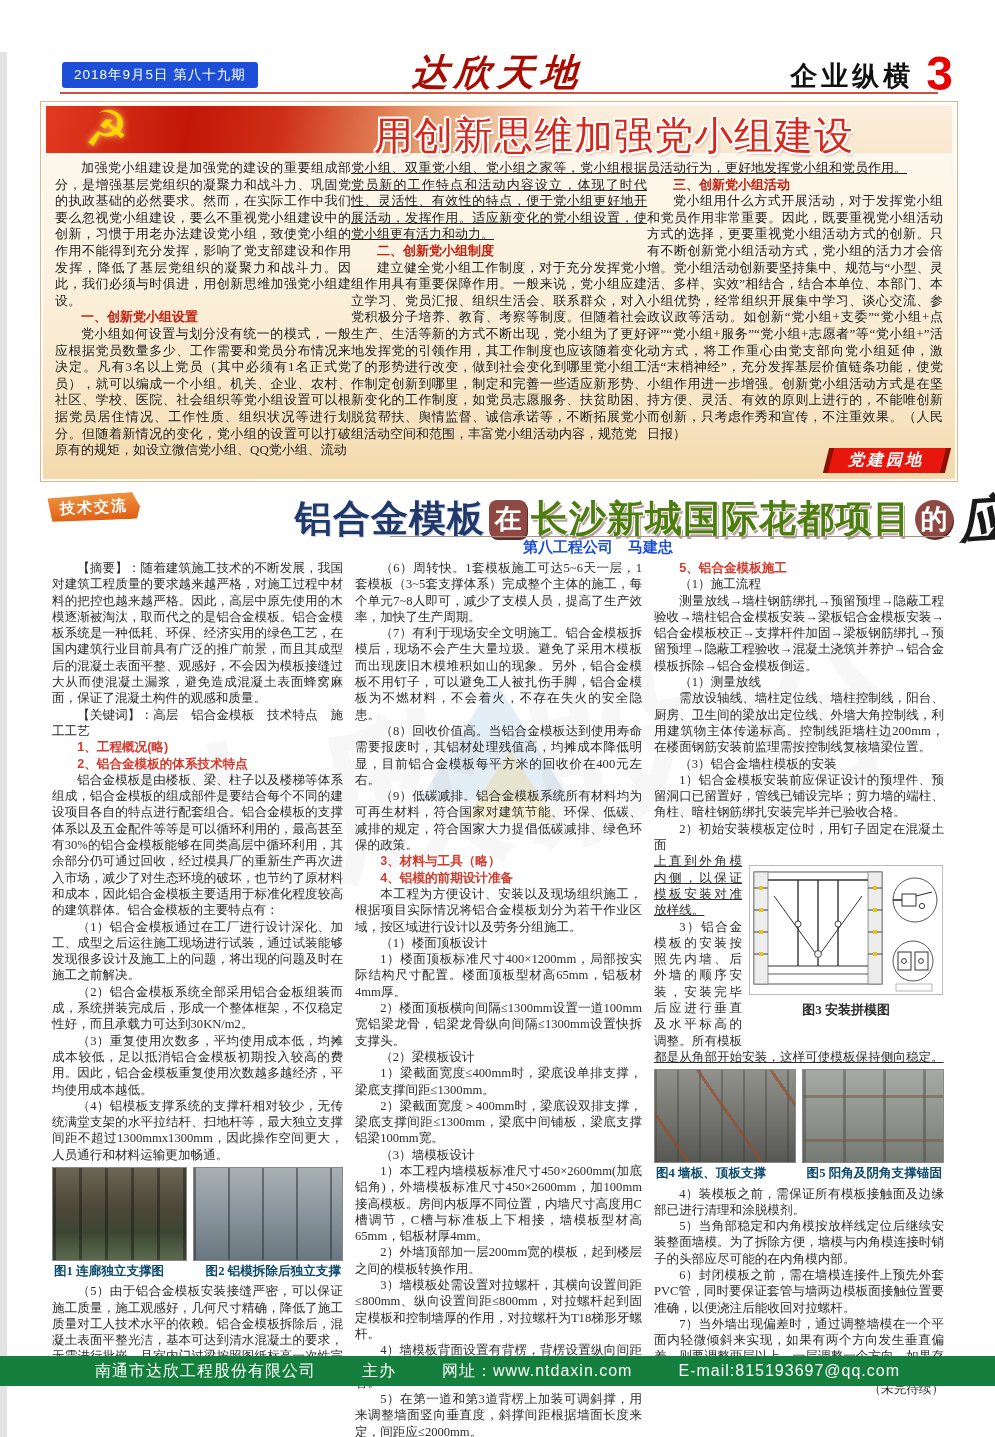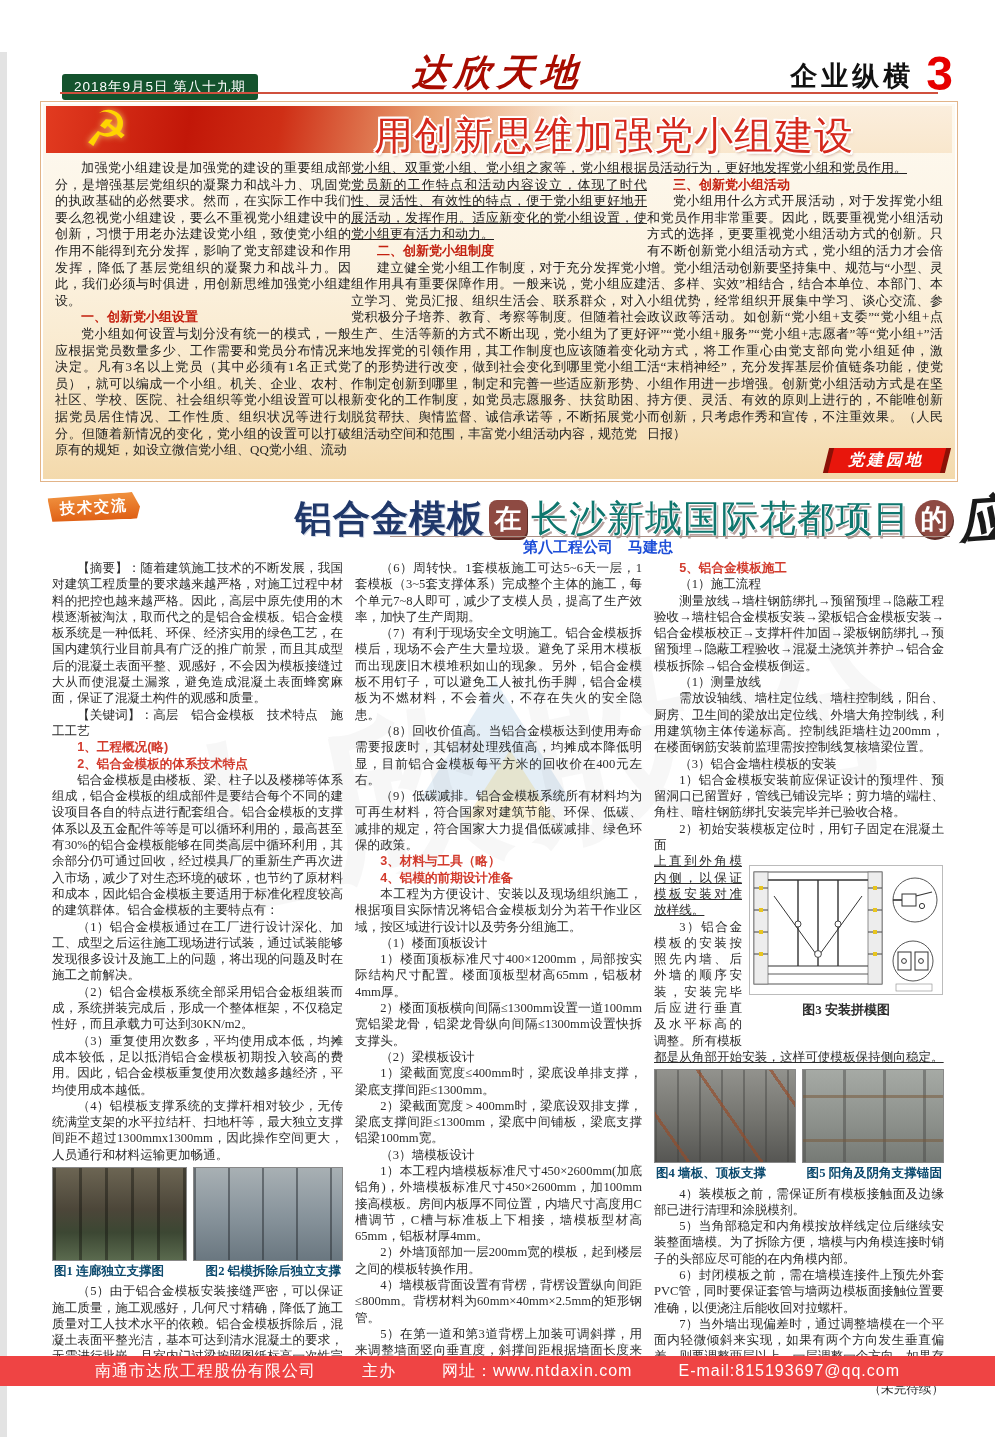--- a/index.html
+++ b/index.html
@@ -1,21 +1,21 @@
 <!DOCTYPE html>
 <html><head>
 <meta charset="utf-8">
 <style>
   html,body{margin:0;padding:0;background:#fff;}
   .page{position:relative;width:995px;height:1437px;background:#fff;overflow:hidden;
         font-family:"Liberation Serif",serif;color:#222;}
   .page::before{content:"";position:absolute;left:0;top:52px;width:7px;height:1385px;background:#e3e3e3;}
   
-  .date-badge{position:absolute;left:62px;top:62px;background:#14532d;color:#fff;
-      font-family:"Liberation Sans",sans-serif;font-size:13.5px;padding:4px 12px;border-radius:3px;letter-spacing:1px;margin-top:12px;}
+  .date-badge{position:absolute;left:62px;top:62px;background:#1d4ed8;color:#fff;
+      font-family:"Liberation Sans",sans-serif;font-size:13.5px;padding:4px 12px;border-radius:3px;letter-spacing:1px;}
   .masthead{position:absolute;left:0;right:0;top:48px;text-align:center;font-size:37px;font-weight:bold;
       font-style:italic;color:#a80b00;letter-spacing:6px;transform:skewX(-4deg);}
   .section-info{position:absolute;right:42px;top:54px;display:flex;align-items:flex-end;gap:12px;}
   .section-name{font-size:27px;font-weight:bold;letter-spacing:4px;color:#111;}
   .page-num{font-size:48px;line-height:40px;font-weight:bold;color:#e60000;font-family:"Liberation Sans",sans-serif;}
   .red-rule{position:absolute;left:60px;top:92px;width:878px;height:2px;background:#d0503e;}
   
   .watermark{position:absolute;left:120px;top:560px;width:760px;height:500px;pointer-events:none;}
   .wm-text{position:absolute;left:0;top:90px;font-size:180px;font-weight:bold;color:rgba(110,110,110,0.055);
       transform:rotate(-12deg);white-space:nowrap;letter-spacing:20px;}
@@ -48,21 +48,21 @@
       padding:4px 12px;transform:rotate(-3deg);clip-path:polygon(0 8%,92% 0,100% 55%,96% 100%,4% 95%);}
   .tech-badge::after{content:"";position:absolute;right:-26px;top:-12px;width:0;height:0;
       border-left:16px solid #cf5a18;border-bottom:22px solid transparent;border-top:8px solid transparent;transform:rotate(25deg);}
   .a2-title{position:absolute;left:255px;top:0;display:flex;align-items:center;white-space:nowrap;}
   .t-navy{font-size:37px;font-weight:bold;color:#20386a;font-family:"Liberation Sans",sans-serif;
       text-shadow:1px 1px 0 #cdd4e2;letter-spacing:1px;}
   .t-box{display:inline-flex;align-items:center;justify-content:center;width:38px;height:38px;margin:0 4px;
       background:#8e4a42;color:#fff;font-size:27px;font-weight:bold;border-radius:8px;
       box-shadow:1px 2px 0 #5e2d27;font-family:"Liberation Sans",sans-serif;}
   .t-box.round{border-radius:50%;}
-  .t-maroon{font-size:37px;font-weight:normal;color:#0f766e;font-family:"Liberation Sans",sans-serif;
+  .t-maroon{font-size:37px;font-weight:bold;color:#4d7c0f;font-family:"Liberation Sans",sans-serif;
       letter-spacing:1px;text-shadow:-1px 0 0 #fff,1px 0 0 #fff,0 1px 0 #fff,2px 3px 0 rgba(94,45,39,.45);}
   .t-script{font-size:52px;font-style:italic;font-weight:bold;color:#1a1a1a;transform:rotate(-4deg);
       margin-left:2px;font-family:"DejaVu Serif",serif;}
   .title-underline{position:absolute;left:350px;top:52px;width:560px;height:1px;background:#a98f85;}
   .byline{position:absolute;left:200px;right:0;top:54px;text-align:center;font-size:15px;font-weight:bold;color:#1d4ed8;}
   
   .a2-cols{position:absolute;left:52px;top:560px;width:892px;display:flex;gap:12px;}
   .a2col{flex:1;font-size:12.6px;line-height:16.3px;text-align:justify;color:#2c2c2c;}
   .a2col p{margin:0;}
   .blk-p{text-indent:2em;}
@@ -88,21 +88,21 @@
       repeating-linear-gradient(90deg,rgba(70,70,68,.45) 0 3px,transparent 3px 40px),
       linear-gradient(180deg,#a6aaa5 0%,#8b8f8a 60%,#767a75 100%);}
   .cap-row{display:flex;justify-content:space-between;padding:2px 2px 4px 2px;font-size:12.6px;font-weight:bold;color:#0c4a6e;}
   
   .wrap-zone{overflow:visible;}
   .fig3{float:right;width:196px;margin:12px 0 2px 6px;text-align:center;}
   .fig3 svg{background:#fff;border:1px solid #bbb;}
   .fig-cap{font-size:13px;font-weight:bold;margin-top:2px;}
   .clear{clear:both;}
   
-  .footer{position:absolute;left:0;top:1356px;width:995px;height:30px;background:#ef4444;color:#fff;
+  .footer{position:absolute;left:0;top:1356px;width:995px;height:30px;background:#15803d;color:#fff;
       display:flex;align-items:center;justify-content:center;gap:46px;
       font-family:"Liberation Sans",sans-serif;font-size:16px;letter-spacing:1px;}
 </style>
 </head>
 <body>
 
 <div class="page">
 
   <div class="date-badge">2018年9月5日  第八十九期</div>
   <div class="masthead">达欣天地</div>
@@ -192,20 +192,21 @@
         <p class="blk-p">本工程为方便设计、安装以及现场组织施工，根据项目实际情况将铝合金模板划分为若干作业区域，按区域进行设计以及劳务分组施工。</p>
         <p class="blk-p">（1）楼面顶板设计</p>
         <p class="blk-p">1）楼面顶板标准尺寸400×1200mm，局部按实际结构尺寸配置。楼面顶板型材高65mm，铝板材4mm厚。</p>
         <p class="blk-p">2）楼面顶板横向间隔≤1300mm设置一道100mm宽铝梁龙骨，铝梁龙骨纵向间隔≤1300mm设置快拆支撑头。</p>
         <p class="blk-p">（2）梁模板设计</p>
         <p class="blk-p">1）梁截面宽度≤400mm时，梁底设单排支撑，梁底支撑间距≤1300mm。</p>
         <p class="blk-p">2）梁截面宽度＞400mm时，梁底设双排支撑，梁底支撑间距≤1300mm，梁底中间铺板，梁底支撑铝梁100mm宽。</p>
         <p class="blk-p">（3）墙模板设计</p>
         <p class="blk-p">1）本工程内墙模板标准尺寸450×2600mm(加底铝角)，外墙模板标准尺寸450×2600mm，加100mm接高模板。房间内板厚不同位置，内墙尺寸高度用C槽调节，C槽与标准板上下相接，墙模板型材高65mm，铝板材厚4mm。</p>
         <p class="blk-p">2）外墙顶部加一层200mm宽的模板，起到楼层之间的模板转换作用。</p>
+        <p class="blk-p">3）墙模板处需设置对拉螺杆，其横向设置间距≤800mm、纵向设置间距≤800mm，对拉螺杆起到固定模板和控制墙厚的作用，对拉螺杆为T18梯形牙螺杆。</p>
         <p class="blk-p">4）墙模板背面设置有背楞，背楞设置纵向间距≤800mm。背楞材料为60mm×40mm×2.5mm的矩形钢管。</p>
         <p class="blk-p">5）在第一道和第3道背楞上加装可调斜撑，用来调整墙面竖向垂直度，斜撑间距根据墙面长度来定，间距应≤2000mm。</p>
       </div>
 
     <div class="a2col">
       <div>
           <p class="blk-h">5、铝合金模板施工</p>
           <p class="blk-p">（1）施工流程</p>
           <p class="blk-p">测量放线→墙柱钢筋绑扎→预留预埋→隐蔽工程验收→墙柱铝合金模板安装→梁板铝合金模板安装→铝合金模板校正→支撑杆件加固→梁板钢筋绑扎→预留预埋→隐蔽工程验收→混凝土浇筑并养护→铝合金模板拆除→铝合金模板倒运。</p>
           <p class="blk-p">（1）测量放线</p>

